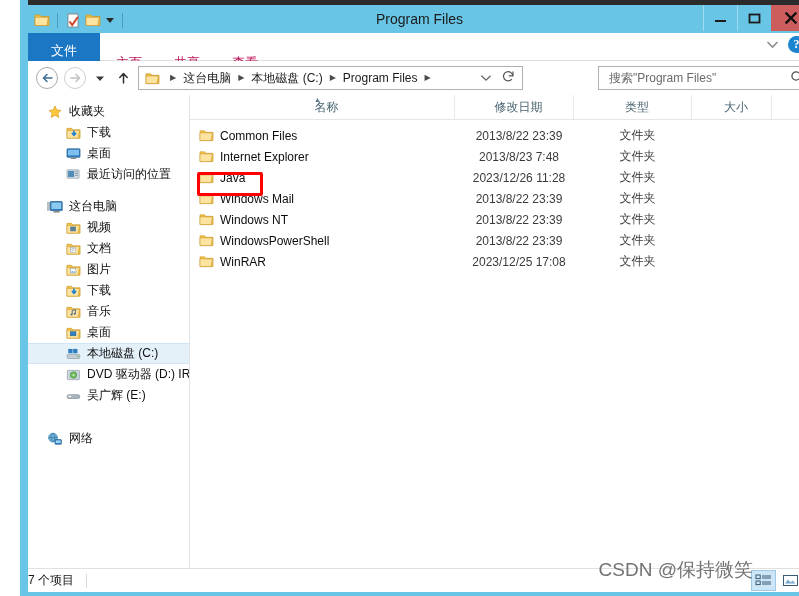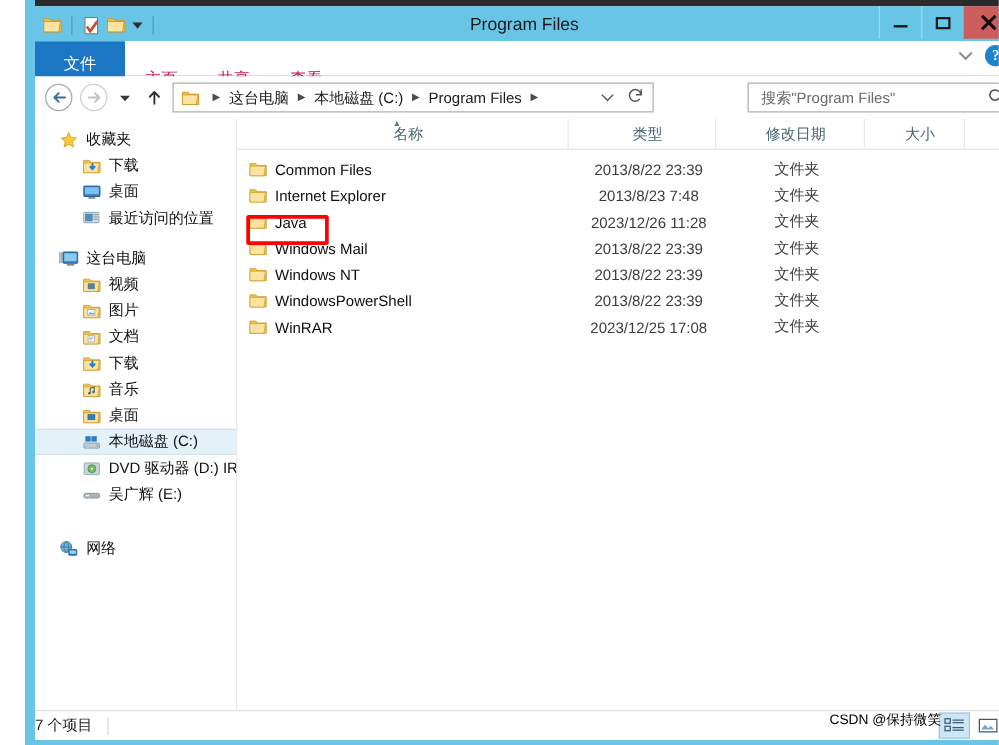--- a/index.html
+++ b/index.html
@@ -373,22 +373,22 @@
   }
   .viewbtn {
     width: 25px; height: 21px;
     display: flex; align-items: center; justify-content: center;
   }
   .viewbtn.active { background: #cde6f7; border: 1px solid #9fc8e4; box-sizing: border-box; }
 
   .watermark {
     position: absolute;
     right: 66px; bottom: 13px;
-    font-size: 11px;
-    color: #000000;
+    font-size: 19px;
+    color: #737373;
     white-space: nowrap;
     pointer-events: none;
   }
 </style>
 </head>
 <body>
 
 <div id="app">
 
   <div class="frame-top"></div>
@@ -594,37 +594,37 @@
           </svg>
         </span>
         <span>视频</span>
       </div>
 
       <div class="nav-item child">
         <span class="nav-ico">
           <svg width="15" height="14" viewBox="0 0 16 14">
             <path d="M1 2 h5 l1.3 1.6 H15 V12.5 H1 Z" fill="#f5c54a" stroke="#c9972a" stroke-width="0.7"></path>
             <path d="M1 4.2 h13.4 L13 12.5 H1 Z" fill="#fde3a0" stroke="#c9972a" stroke-width="0.6"></path>
+            <rect x="4.8" y="5.2" width="5.4" height="5.6" fill="#ffffff" stroke="#9aa8b2" stroke-width="0.6"></rect>
+            <path d="M5.6 6.6 h3.8 M5.6 7.8 h3.8 M5.6 9 h2.6" stroke="#9aa8b2" stroke-width="0.6"></path>
+          </svg>
+        </span>
+        <span>文档</span>
+      </div>
+
+      <div class="nav-item child">
+        <span class="nav-ico">
+          <svg width="15" height="14" viewBox="0 0 16 14">
+            <path d="M1 2 h5 l1.3 1.6 H15 V12.5 H1 Z" fill="#f5c54a" stroke="#c9972a" stroke-width="0.7"></path>
+            <path d="M1 4.2 h13.4 L13 12.5 H1 Z" fill="#fde3a0" stroke="#c9972a" stroke-width="0.6"></path>
             <rect x="4.5" y="5.6" width="6" height="4.6" fill="#ffffff" stroke="#8a9aa5" stroke-width="0.6"></rect>
             <path d="M5 9.6 L6.6 7.4 L8 9 L9.2 8 L10 9.6 Z" fill="#6fa8d0"></path>
           </svg>
         </span>
         <span>图片</span>
-      </div>
-
-      <div class="nav-item child">
-        <span class="nav-ico">
-          <svg width="15" height="14" viewBox="0 0 16 14">
-            <path d="M1 2 h5 l1.3 1.6 H15 V12.5 H1 Z" fill="#f5c54a" stroke="#c9972a" stroke-width="0.7"></path>
-            <path d="M1 4.2 h13.4 L13 12.5 H1 Z" fill="#fde3a0" stroke="#c9972a" stroke-width="0.6"></path>
-            <rect x="4.8" y="5.2" width="5.4" height="5.6" fill="#ffffff" stroke="#9aa8b2" stroke-width="0.6"></rect>
-            <path d="M5.6 6.6 h3.8 M5.6 7.8 h3.8 M5.6 9 h2.6" stroke="#9aa8b2" stroke-width="0.6"></path>
-          </svg>
-        </span>
-        <span>文档</span>
       </div>
 
       <div class="nav-item child">
         <span class="nav-ico">
           <svg width="15" height="14" viewBox="0 0 16 14">
             <path d="M1 2 h5 l1.3 1.6 H15 V12.5 H1 Z" fill="#f5c54a" stroke="#c9972a" stroke-width="0.7"></path>
             <path d="M1 4.2 h13.4 L13 12.5 H1 Z" fill="#fde3a0" stroke="#c9972a" stroke-width="0.6"></path>
             <path d="M8.5 5 v3.4 M6.7 7.4 L8.5 9.4 L10.3 7.4" stroke="#1f7fd0" stroke-width="1.7" fill="none" stroke-linecap="round"></path>
           </svg>
         </span>
@@ -704,22 +704,22 @@
       </div>
     </div>
 
     <div class="listpane">
 
       <div class="colheader">
         <div class="col name">
           <span class="sortmark">▲</span>
           <span>名称</span>
         </div>
+        <div class="col date">修改日期</div>
         <div class="col type">类型</div>
-        <div class="col date">修改日期</div>
         <div class="col size">大小</div>
       </div>
 
       <div class="rows">
 
         <div class="row">
           <div class="cell-name">
             <span class="folder-ico">
               <svg width="15" height="13" viewBox="0 0 16 14">
                 <path d="M1 2 h5 l1.3 1.6 H15 V12.5 H1 Z" fill="#f5c54a" stroke="#c9972a" stroke-width="0.7"></path>

